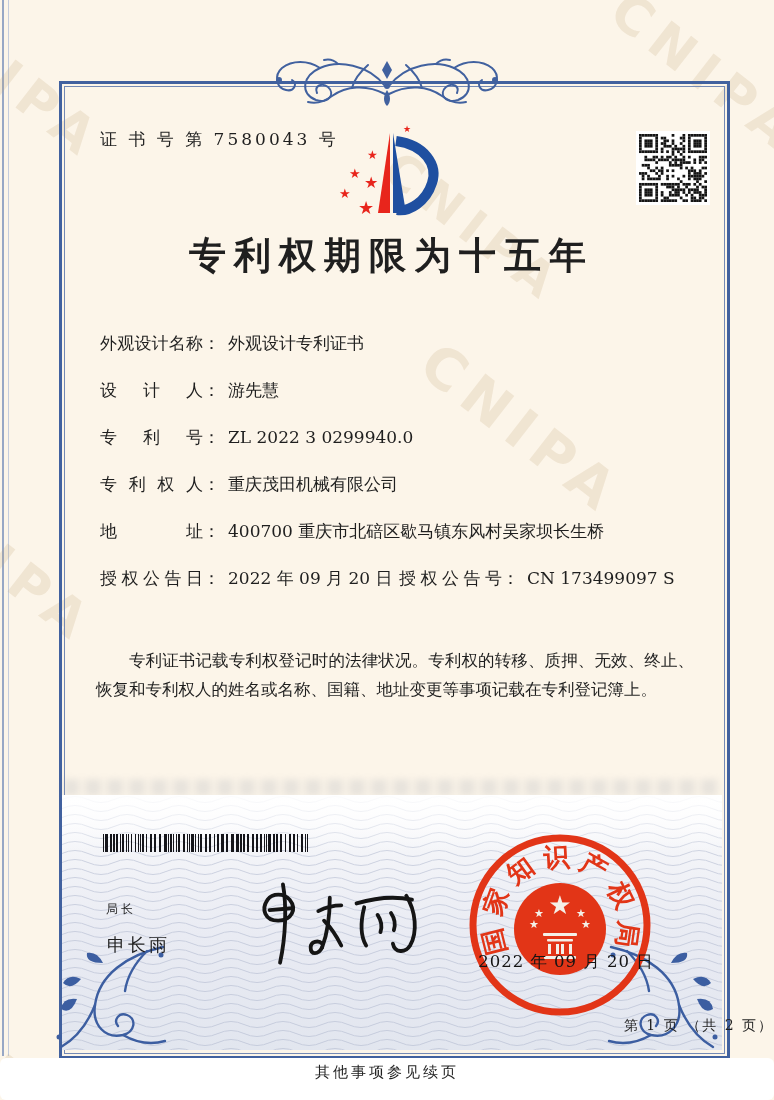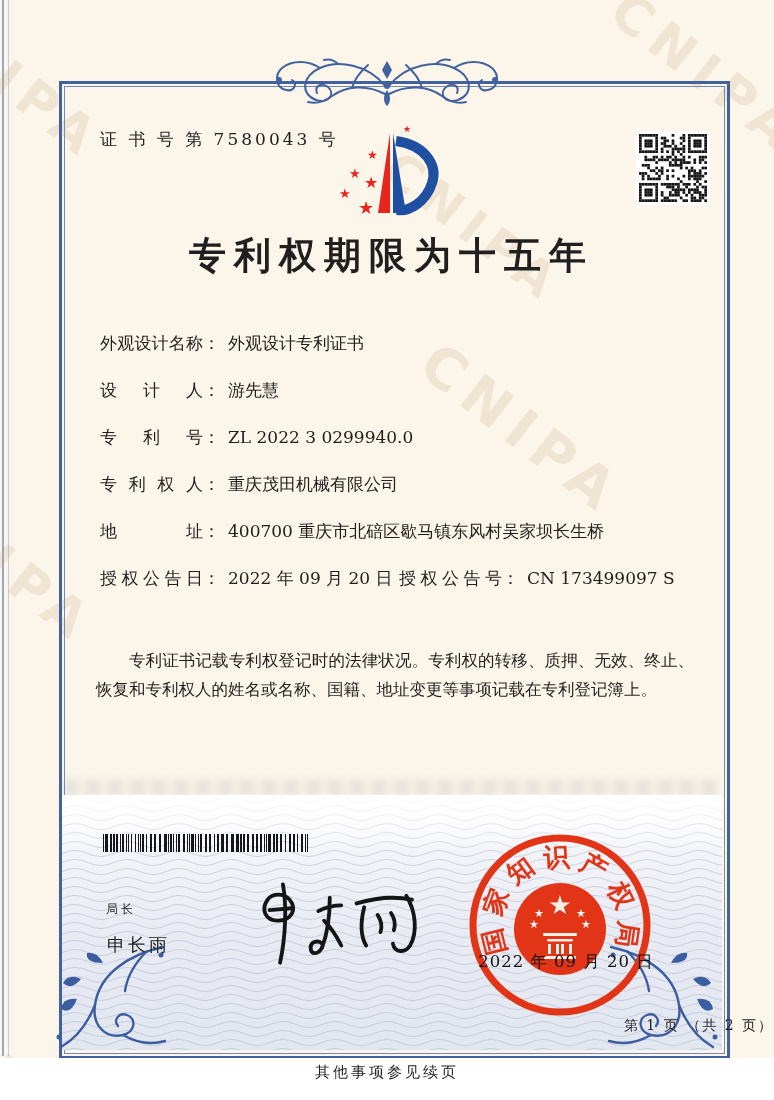--- a/index.html
+++ b/index.html
@@ -62,21 +62,21 @@
   .sig-name{position:absolute;left:107px;top:933px;font-size:18px;letter-spacing:3px;
     font-family:"DejaVu Sans","Liberation Sans",sans-serif;z-index:3;}
   .sig-img{position:absolute;left:238px;top:878px;width:196px;height:92px;z-index:3;}
   
   .seal{position:absolute;left:464px;top:829px;width:192px;height:192px;z-index:4;}
   .seal-date{position:absolute;left:466px;top:951px;width:200px;text-align:center;
     font-size:16.5px;letter-spacing:1px;color:#141414;z-index:5;}
   
   .pageinfo{position:absolute;left:0;top:1017px;width:774px;text-align:right;
     font-size:14px;letter-spacing:2px;z-index:3;}
-  .white-band{position:absolute;left:0;top:1058px;width:774px;height:42px;background:#ffffff;z-index:6;}
+  .white-band{position:absolute;left:0;top:1058px;width:774px;height:42px;background:#ffffff;z-index:6;border-radius:6px;}
   .contnote{position:absolute;left:0;top:5px;width:774px;text-align:center;
     font-size:15px;letter-spacing:3px;}
 </style>
 </head>
 <body>
 
 <div id="page">
 
   <div class="wm" style="left:-62px;top:-14px;font-size:52px;">CNIPA</div>
   <div class="wm" style="left:636px;top:-20px;font-size:52px;">CNIPA</div>

